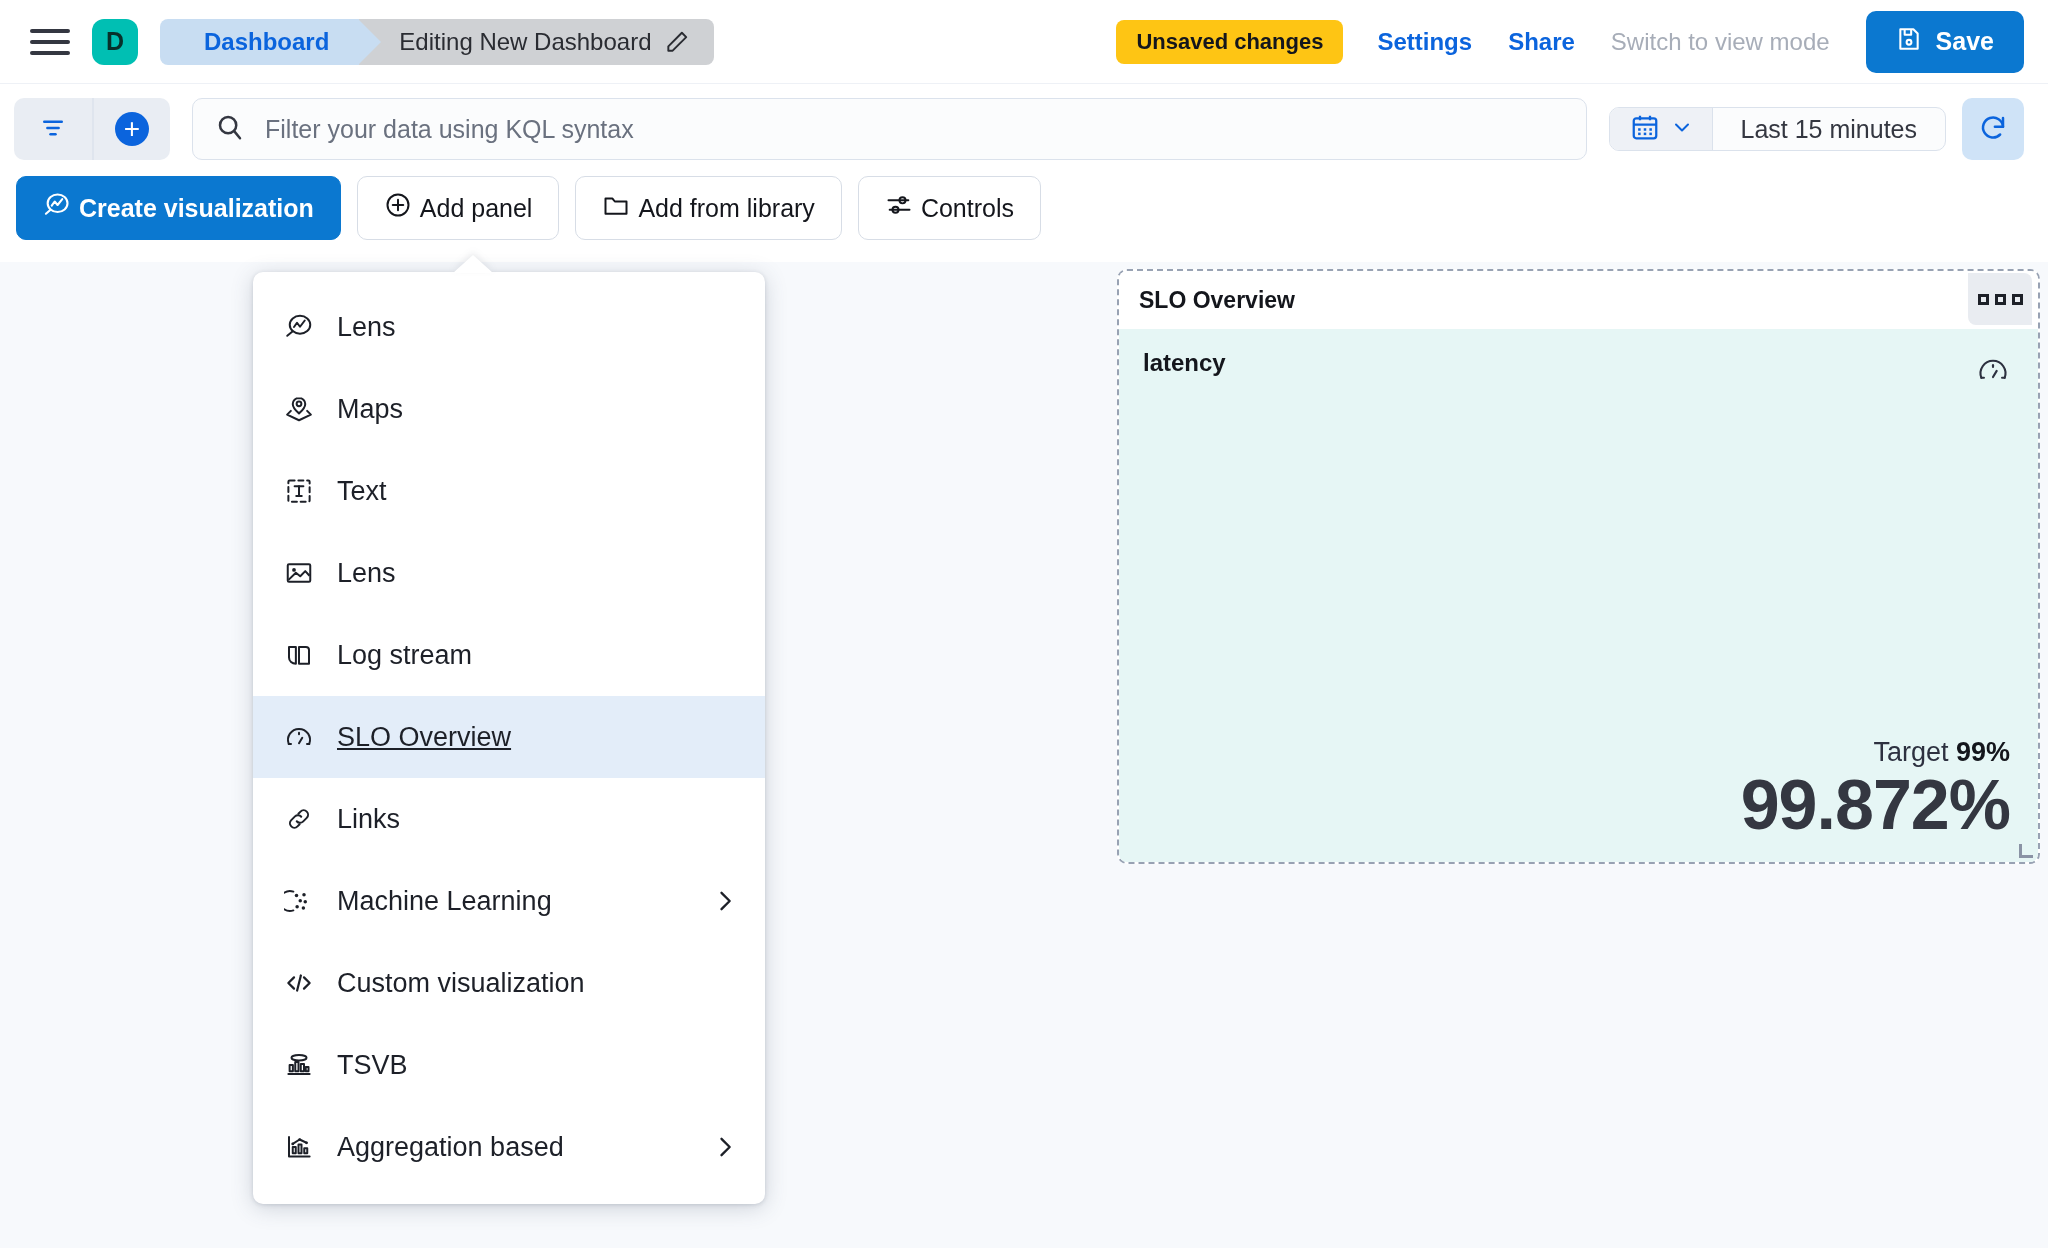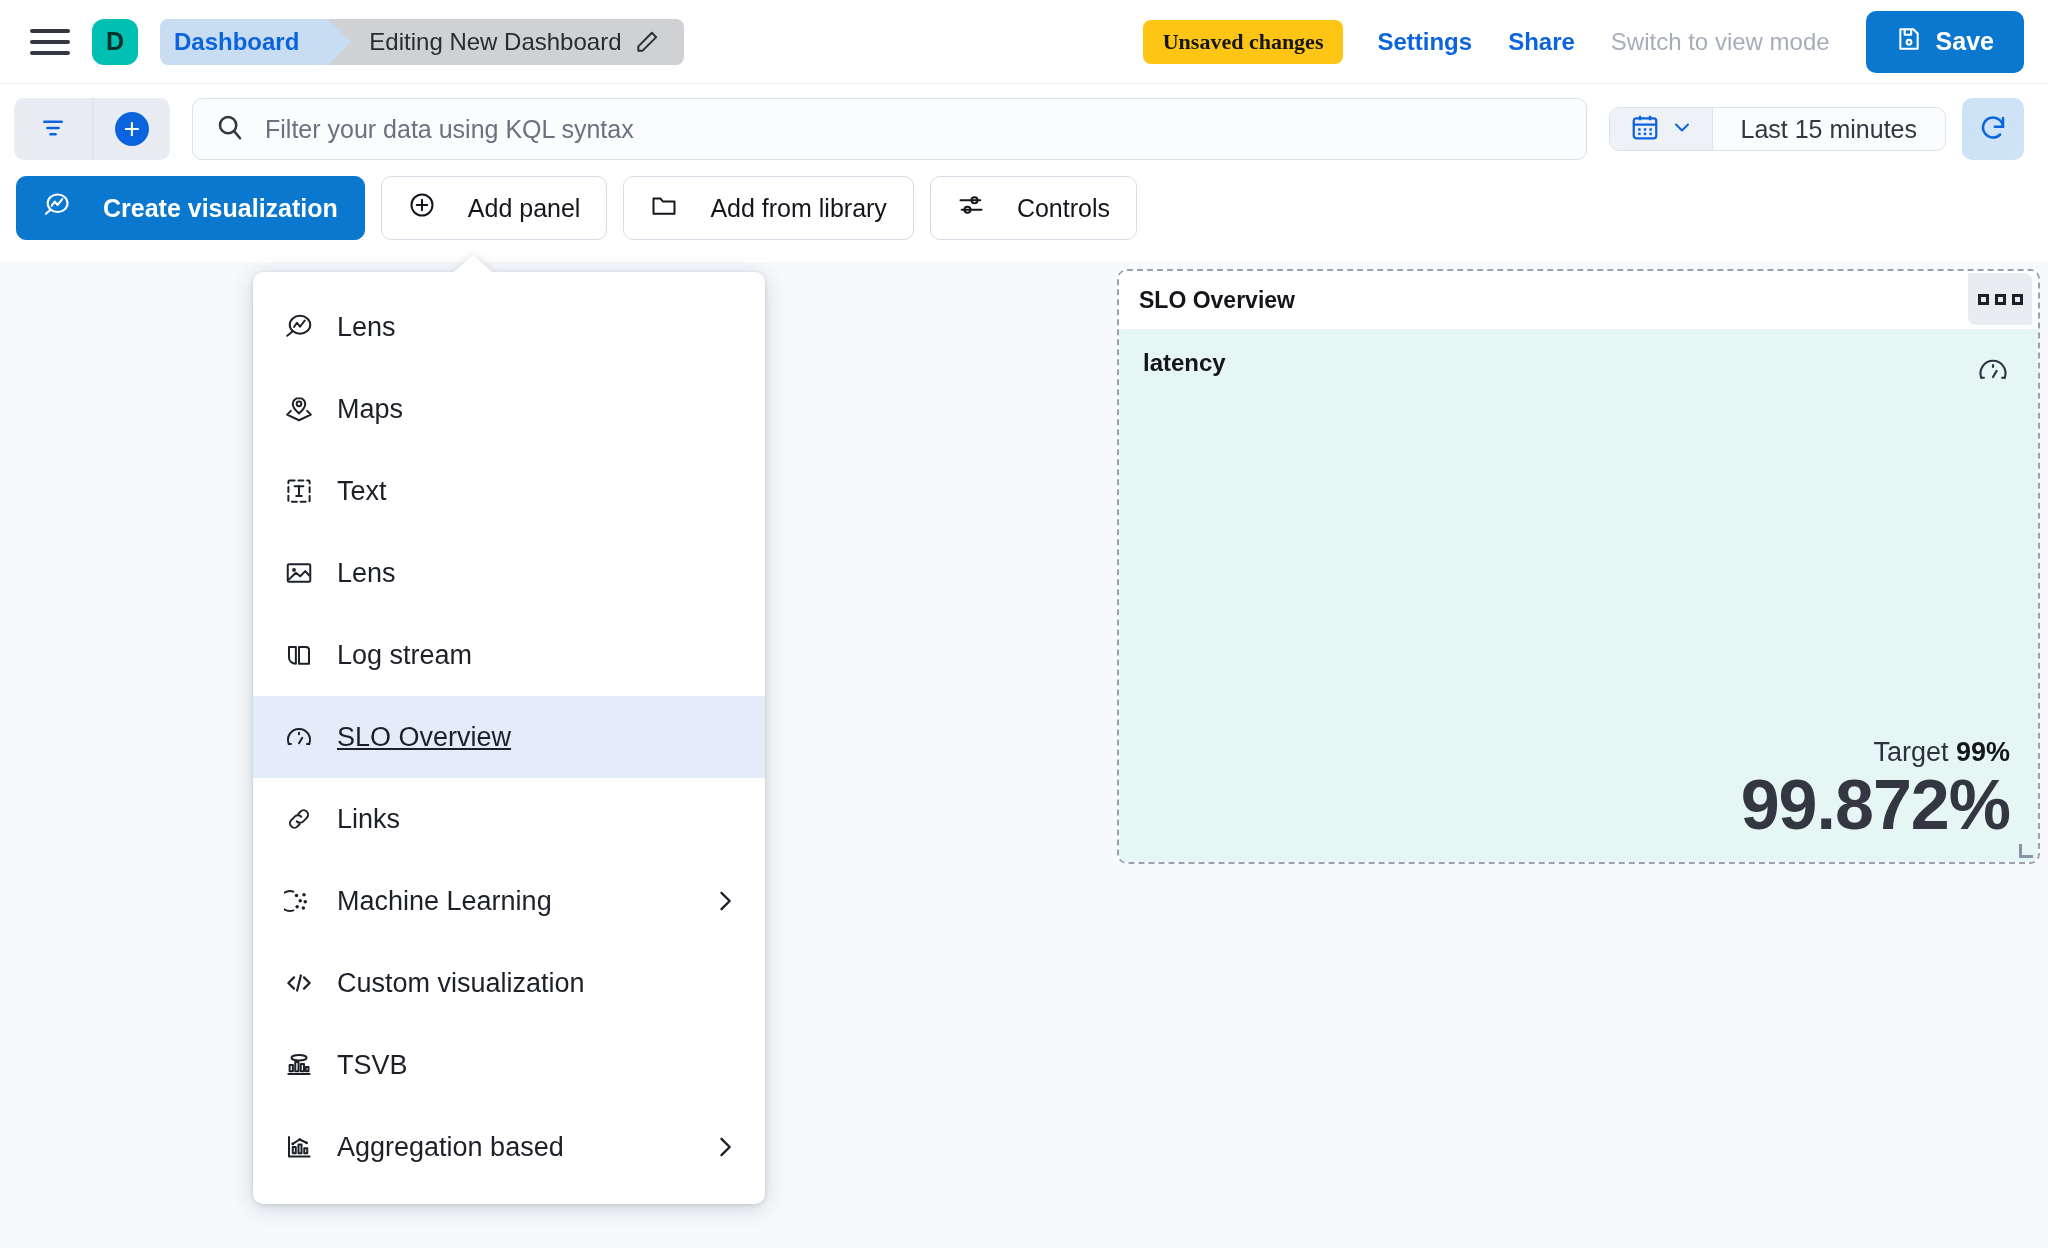--- a/index.html
+++ b/index.html
@@ -41,21 +41,21 @@
     margin-right: 22px;
     flex: 0 0 auto;
     cursor: pointer;
   }
 
   .breadcrumbs { display: flex; align-items: center; height: 46px; }
   .crumb {
     height: 46px;
     display: flex; align-items: center;
     font-size: 24px;
-    padding: 0 24px 0 14px;
+    padding: 0 24px 0 44px;
     position: relative;
     white-space: nowrap;
   }
   .crumb-first {
     background: #c8ddf2;
     color: #0b64dd;
     font-weight: 700;
     border-radius: 8px 0 0 8px;
     padding-right: 30px;
     cursor: pointer;
@@ -84,21 +84,20 @@
     display: flex; align-items: center; gap: 0;
   }
   .badge-unsaved {
     background: #fec514;
     color: #14161c;
     font-size: 22px; font-weight: 700;
     padding: 9px 20px;
     border-radius: 8px;
     margin-right: 34px;
     cursor: pointer;
-    font-family: Liberation Serif, serif;
   }
   .hdr-link {
     font-size: 24px; font-weight: 700;
     color: #0b64dd;
     margin-right: 36px;
     cursor: pointer;
   }
   .hdr-link.disabled { color: #a7adb8; font-weight: 400; cursor: default; }
   .save-btn {
     display: flex; align-items: center; gap: 14px;
@@ -199,21 +198,21 @@
   
   .toolbar {
     background: #ffffff;
     display: flex; align-items: center;
     gap: 16px;
     padding: 0 24px 22px 16px;
     position: relative;
     z-index: 5;
   }
   .tb-btn {
-    display: flex; align-items: center; gap: 32px;
+    display: flex; align-items: center; gap: 8px;
     height: 64px;
     padding: 0 26px;
     border-radius: 10px;
     font-size: 25px;
     font-family: inherit;
     cursor: pointer;
     background: #ffffff;
     border: 1px solid #d7dde6;
     color: #14161c;
     white-space: nowrap;

